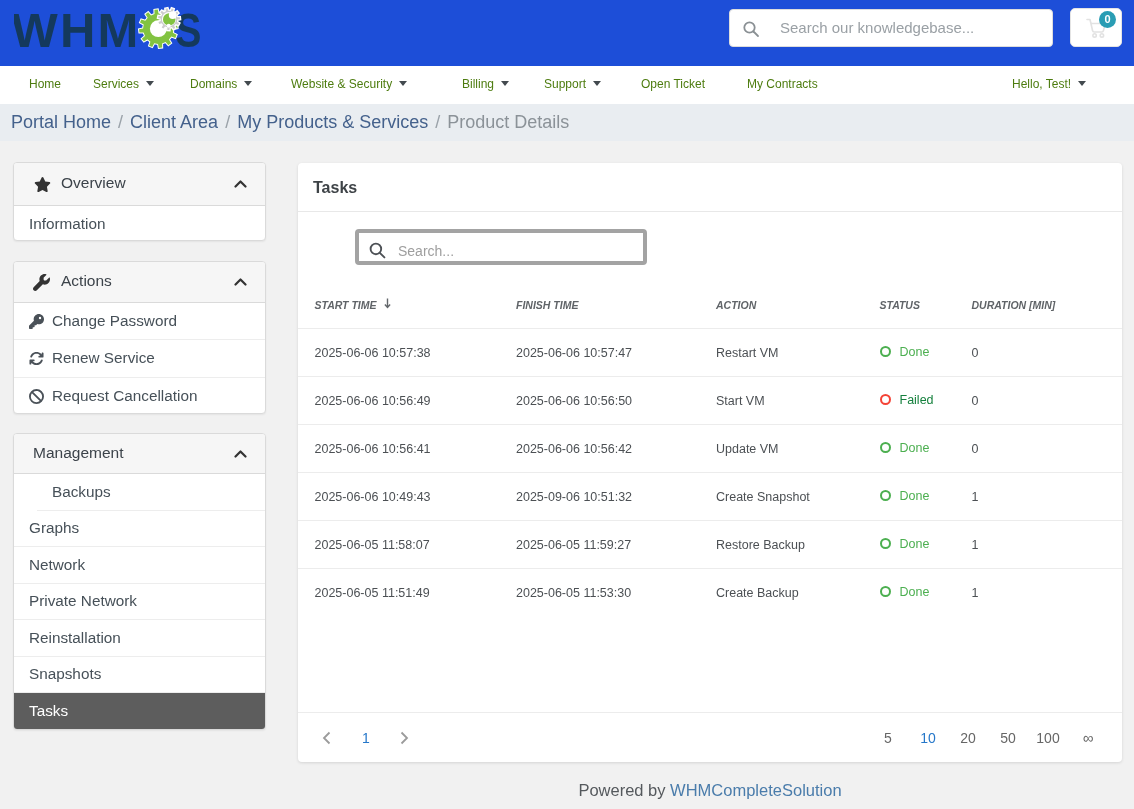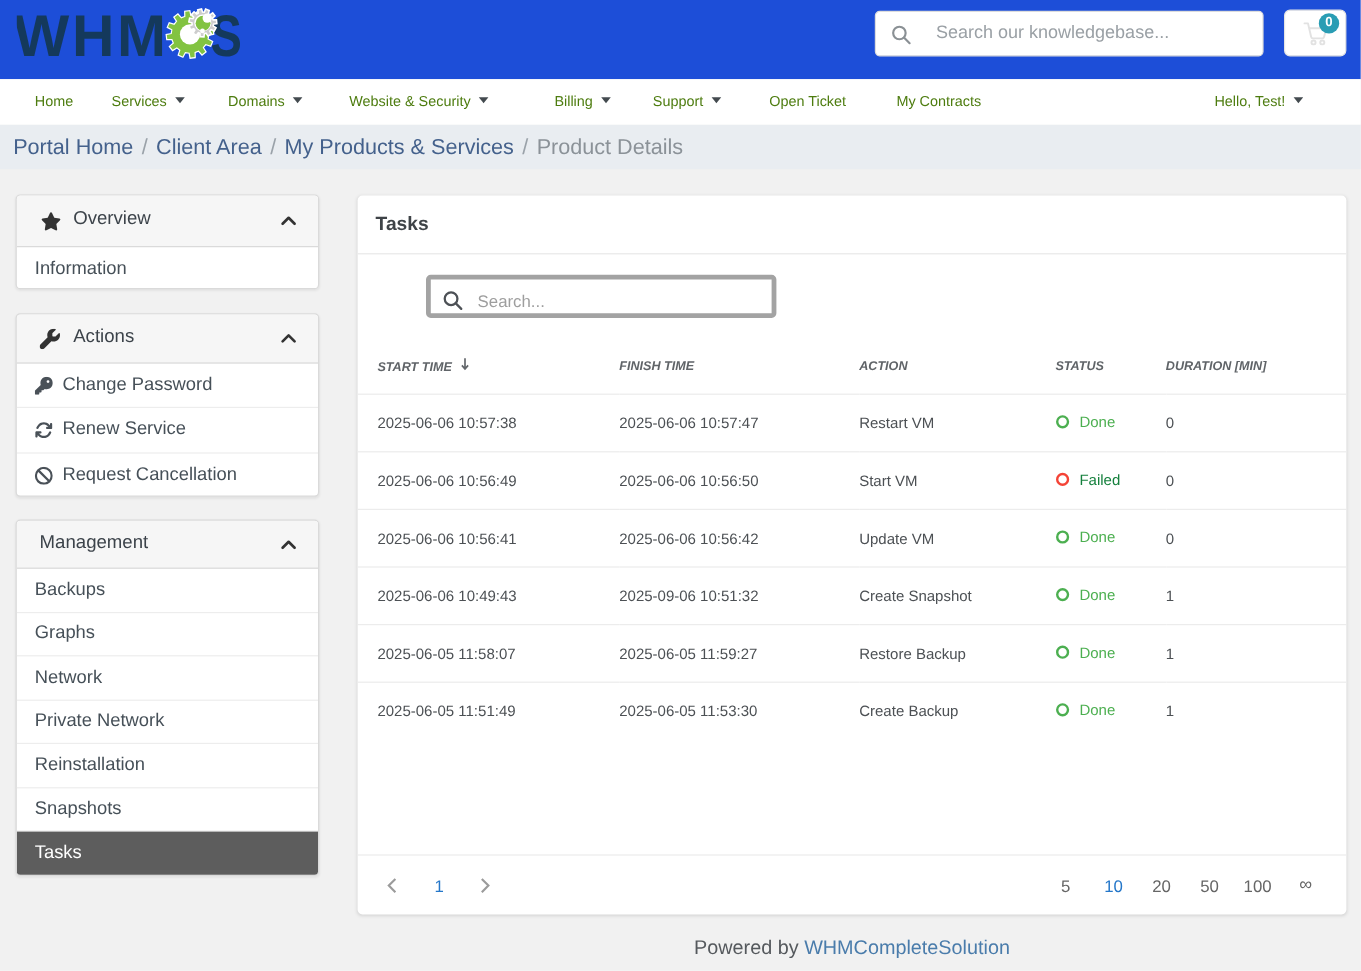--- a/index.html
+++ b/index.html
@@ -151,21 +151,21 @@
       </svg>Request Cancellation</div>
 </div>
 
 <div class="panel" style="top:433px; height:297px;">
   <div class="phead" style="height:40px;">
     <span class="ptitle" style="left:19px;top:10px;">Management</span>
     <svg class="chev" style="top:15px;" width="13" height="9" viewBox="0 0 13 9">
         <path d="M1.5 7.5 L6.5 2.5 L11.5 7.5" fill="none" stroke="#333" stroke-width="2.2" stroke-linecap="round" stroke-linejoin="round"></path>
       </svg>
   </div>
-  <div class="pitem" style="height:36.5px;">Backups</div>
+  <div class="pitem" style="height:36.5px;margin-left:23px;">Backups</div>
   <div class="pitem" style="height:36.5px;">Graphs</div>
   <div class="pitem" style="height:36.5px;">Network</div>
   <div class="pitem" style="height:36.5px;">Private Network</div>
   <div class="pitem" style="height:36.5px;">Reinstallation</div>
   <div class="pitem" style="height:36.5px;">Snapshots</div>
   <div class="pitem active" style="height:36.5px;">Tasks</div>
 </div>
 
 <div id="card">
   <div id="cardhead">

